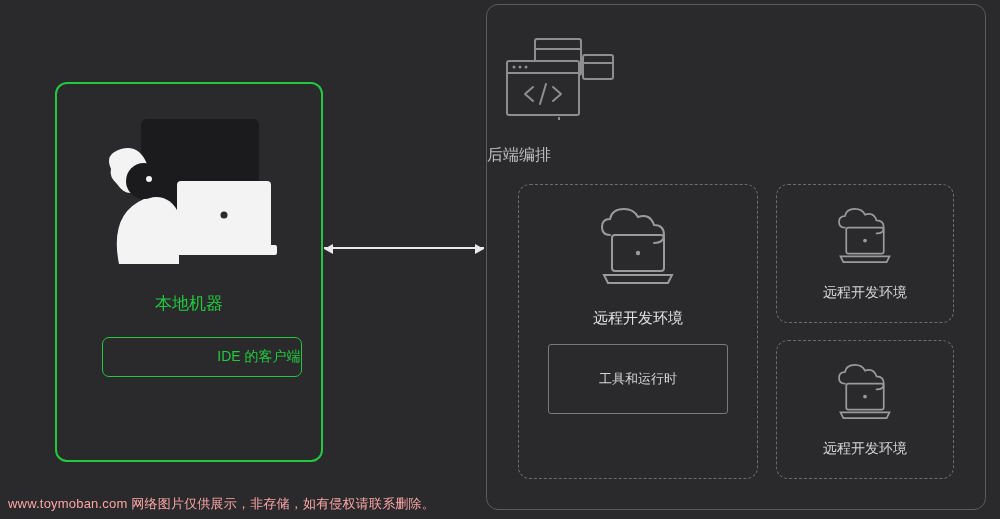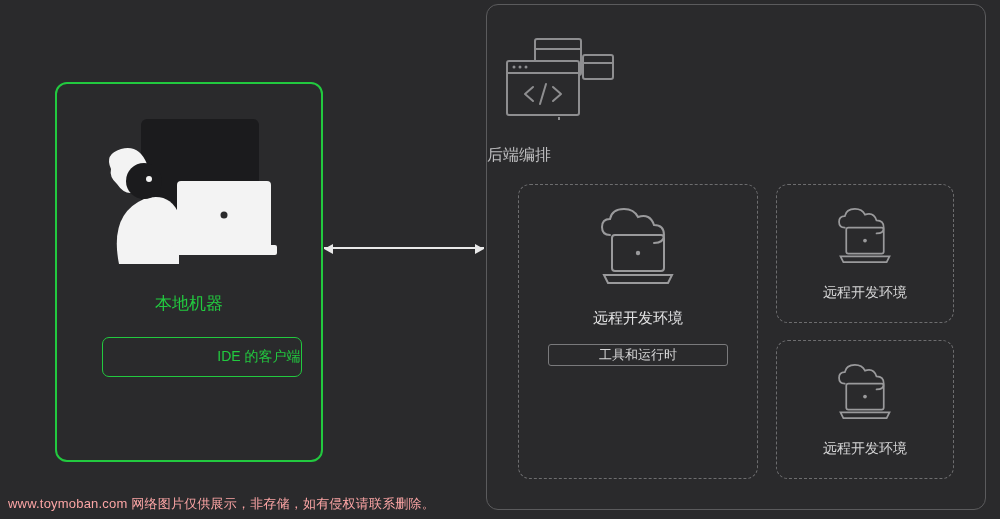--- a/index.html
+++ b/index.html
@@ -125,21 +125,21 @@
     color: #e3e3e4;
     font-size: 15px;
     margin-top: 14px;
   }
   .pill {
     width: 180px;
     border: 1.3px solid #7a7a7c;
     color: #d6d6d7;
     font-size: 13px;
     text-align: center;
-    padding: 1px 0;
+    padding: 25px 0;
     border-radius: 3px;
     margin-top: 16px;
   }
   .side-stack {
     display: flex;
     flex-direction: column;
     gap: 17px;
   }
   .side-rde {
     width: 178px;

